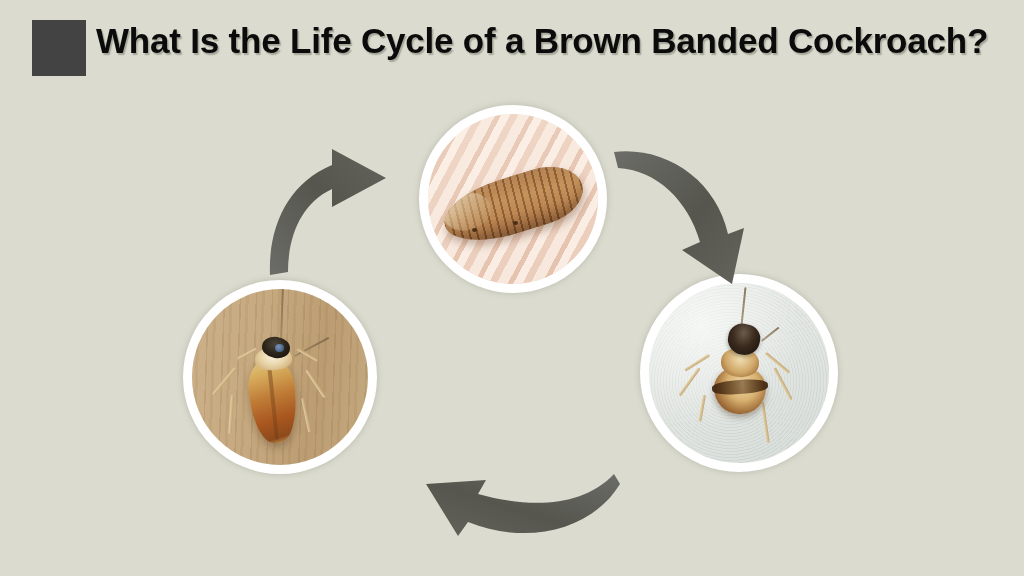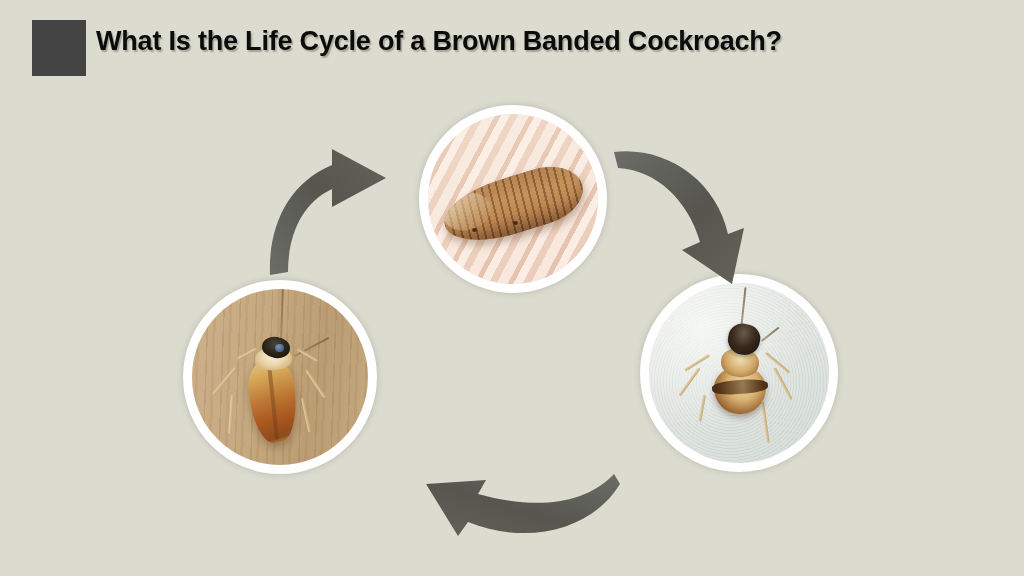--- a/index.html
+++ b/index.html
@@ -34,21 +34,21 @@
     top: 20px;
     width: 54px;
     height: 56px;
     background: #434343;
   }
   #page-title {
     position: absolute;
     left: 96px;
     top: 21px;
     width: 910px;
-    font-size: 27px;
+    font-size: 35px;
     line-height: 40px;
     font-weight: bold;
     color: #0b0b0b;
     letter-spacing: -0.2px;
     white-space: nowrap;
     text-shadow: 1.5px 1.5px 1.2px rgba(120,122,110,0.55);
     font-family: "Liberation Sans", sans-serif;
   }
 
   

